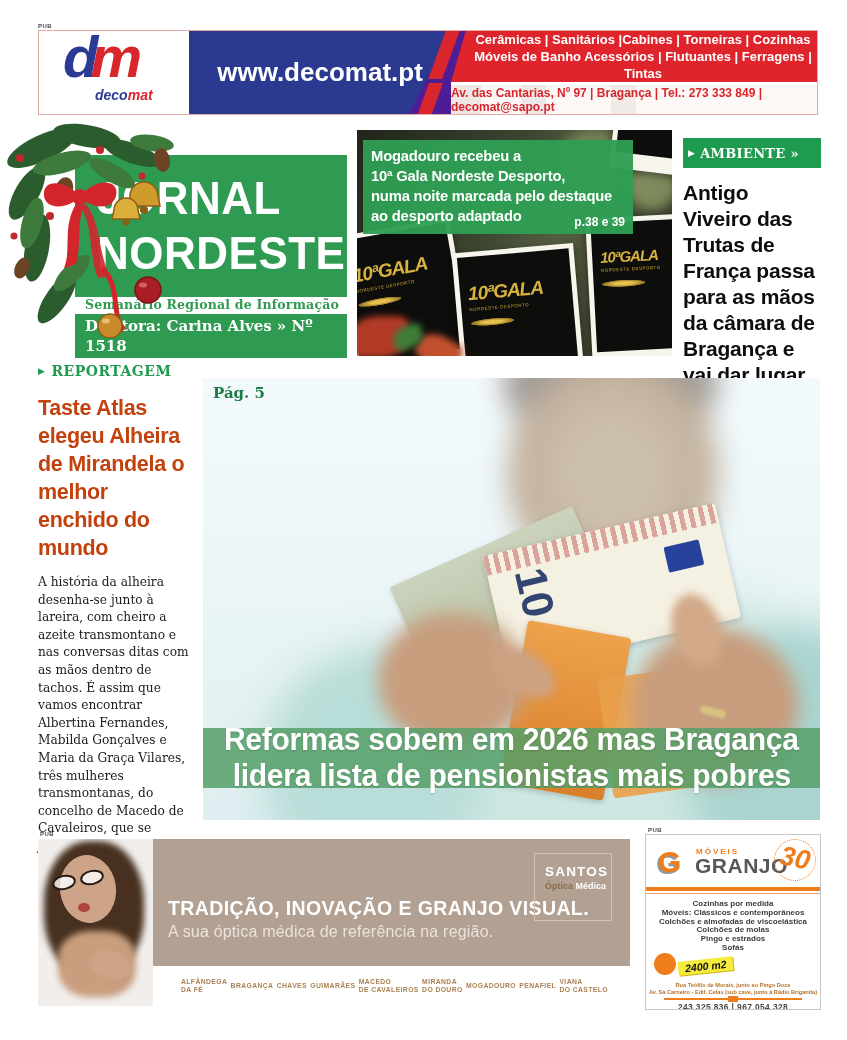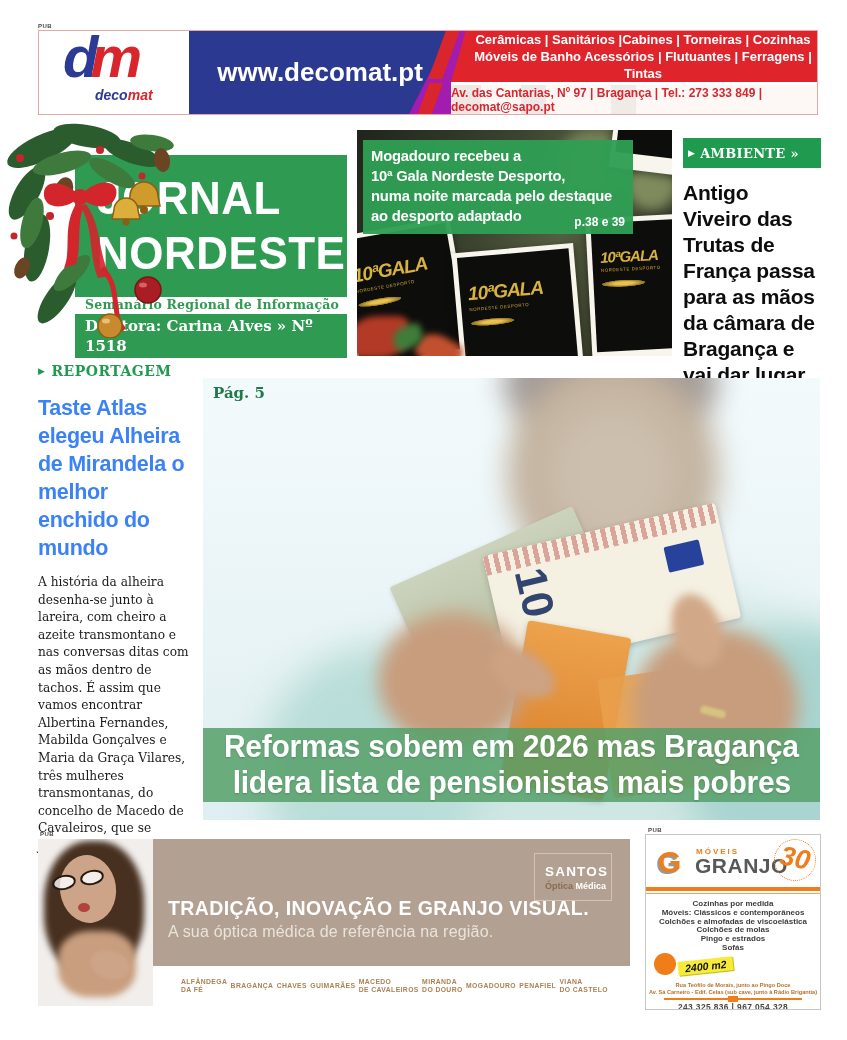--- a/index.html
+++ b/index.html
@@ -3,21 +3,21 @@
 <meta charset="utf-8">
 <style>
   * { margin:0; padding:0; box-sizing:border-box; }
   html,body { background:#ffffff; }
   body { font-family:"Liberation Sans", sans-serif; }
   .page { position:relative; width:847px; height:1040px; background:#fff; overflow:hidden; }
 
   .pub { position:absolute; font-size:6px; font-weight:bold; color:#444; letter-spacing:.5px; }
 
   
-  .topad { position:absolute; left:38px; top:30px; width:780px; height:85px; border:1px solid #e3a9a4; background:#a21caf; display:flex; overflow:hidden; }
+  .topad { position:absolute; left:38px; top:30px; width:780px; height:85px; border:1px solid #e3a9a4; background:#4c1d95; display:flex; overflow:hidden; }
   .topad-logo { width:150px; position:relative; background:#fff; }
   .dm-letters { position:absolute; left:24px; top:-8px; font-size:58px; font-weight:800; font-style:italic; letter-spacing:-8px; }
   .dm-d { color:#2b3a94; } .dm-m { color:#d9252c; }
   .dm-name { position:absolute; left:56px; top:56px; font-size:14px; font-weight:800; font-style:italic; }
   .dm-deco { color:#2b3a94; } .dm-mat { color:#d9252c; }
   .topad-blue { width:262px; background:#2b3990; color:#fff; display:flex; align-items:center; justify-content:center; font-size:26px; font-weight:bold; clip-path:polygon(0 0,100% 0,84% 100%,0 100%); position:relative; z-index:2; }
   .topad-slash { position:absolute; width:14px; background:#d9252c; transform:skewX(-20deg); z-index:3; }
   .slash1 { left:398px; top:0; height:48px; }
   .slash2 { left:384px; top:52px; height:33px; }
   .topad-right { flex:1; display:flex; flex-direction:column; position:relative; z-index:1; }
@@ -50,38 +50,38 @@
   .amb { position:absolute; left:683px; top:138px; width:138px; }
   .sec-label { background:#1f9b50; color:#fff; height:30px; display:flex; align-items:center; gap:5px; padding-left:5px; font-family:"DejaVu Serif", serif; font-weight:bold; font-size:13px; letter-spacing:.3px; }
   .arrow { font-size:9px; }
   .amb-h { margin-top:12px; font-size:21px; font-weight:bold; line-height:26px; color:#0d0d0d; letter-spacing:-.2px; }
   .amb-ref { font-family:"DejaVu Serif", serif; font-weight:bold; font-size:13px; color:#0d0d0d; margin-top:1px; }
 
   
   .rep { position:absolute; left:38px; top:363px; width:155px; }
   .rep-label { color:#1f9b50; font-family:"DejaVu Serif", serif; font-weight:bold; font-size:14px; letter-spacing:.5px; display:flex; align-items:center; gap:6px; }
   .rep-label .arrow { color:#1f9b50; }
-  .rep-h { margin-top:15px; font-size:21.5px; font-weight:bold; line-height:28px; color:#3b82f6; letter-spacing:-.3px; }
+  .rep-h { margin-top:15px; font-size:21.5px; font-weight:bold; line-height:28px; color:#c2410c; letter-spacing:-.3px; }
   .rep-body { margin-top:12px; font-family:"DejaVu Serif", serif; font-size:12.2px; line-height:17.6px; color:#1b1b1b; }
   .rep-ref { margin-top:3px; font-family:"DejaVu Serif", serif; font-weight:bold; font-size:15px; color:#1f9b50; }
 
   
   .main-photo { position:absolute; left:203px; top:378px; width:617px; height:442px; background:linear-gradient(180deg,#f3fafc 0%,#e9f4f6 55%,#dfeef0 100%); overflow:hidden; }
   .blob { position:absolute; border-radius:50%; }
   .mp-ref { position:absolute; left:10px; top:6px; font-family:"DejaVu Serif", serif; font-weight:bold; font-size:15px; color:#1f7a45; z-index:6; }
   .note { position:absolute; }
-  .band { position:absolute; left:0; top:350px; width:100%; height:74px; background:rgba(86,160,104,.85); z-index:7; display:flex; flex-direction:column; align-items:center; justify-content:center; }
+  .band { position:absolute; left:0; top:350px; width:100%; height:60px; background:rgba(86,160,104,.85); z-index:7; display:flex; flex-direction:column; align-items:center; justify-content:center; }
   .band-line { color:#fff; font-size:31px; font-weight:800; line-height:36px; letter-spacing:-.3px; text-shadow:0 1px 2px rgba(0,0,0,.18); transform:scaleX(.97); white-space:nowrap; }
 
   
   .santos { position:absolute; left:38px; top:839px; width:592px; height:167px; background:#b2a192; overflow:hidden; }
   .santos-photo { position:absolute; left:0; top:0; width:115px; height:167px; background:#f1eeec; overflow:hidden; }
   .santos-h { position:absolute; left:130px; top:58px; color:#fff; font-weight:bold; font-size:19.5px; letter-spacing:.4px; }
   .santos-sub { position:absolute; left:130px; top:84px; color:#eae3da; font-size:16px; letter-spacing:.2px; }
-  .santos-logo { position:absolute; right:18px; top:14px; width:78px; height:48px; border:1px solid #d4c2ab; padding:10px 0 0 10px; }
+  .santos-logo { position:absolute; right:18px; top:14px; width:78px; height:68px; border:1px solid #d4c2ab; padding:10px 0 0 10px; }
   .santos-logo-name { color:#fff; font-weight:bold; font-size:13.5px; letter-spacing:1.2px; }
   .santos-logo-sub { font-size:9px; font-weight:bold; margin-top:2px; }
   .sls1 { color:#8a6b4c; } .sls2 { color:#fff; }
   .cities { position:absolute; left:115px; right:0; bottom:0; height:40px; background:#fff; display:flex; align-items:center; justify-content:space-between; padding:0 22px 0 28px; }
   .city { font-size:6.8px; font-weight:bold; color:#ab8254; letter-spacing:.4px; line-height:8.5px; white-space:pre-line; }
 
   
   .granjo { position:absolute; left:645px; top:834px; width:176px; height:176px; background:#fff; border:1px solid #c6c6c6; overflow:hidden; }
   .gr-logo { position:absolute; left:0; top:8px; width:100%; height:40px; }
   .gr-g { position:absolute; left:12px; top:2px; font-size:30px; font-weight:800; color:#ef7d1a; text-shadow:-2px 2px 0 #96979a; }

